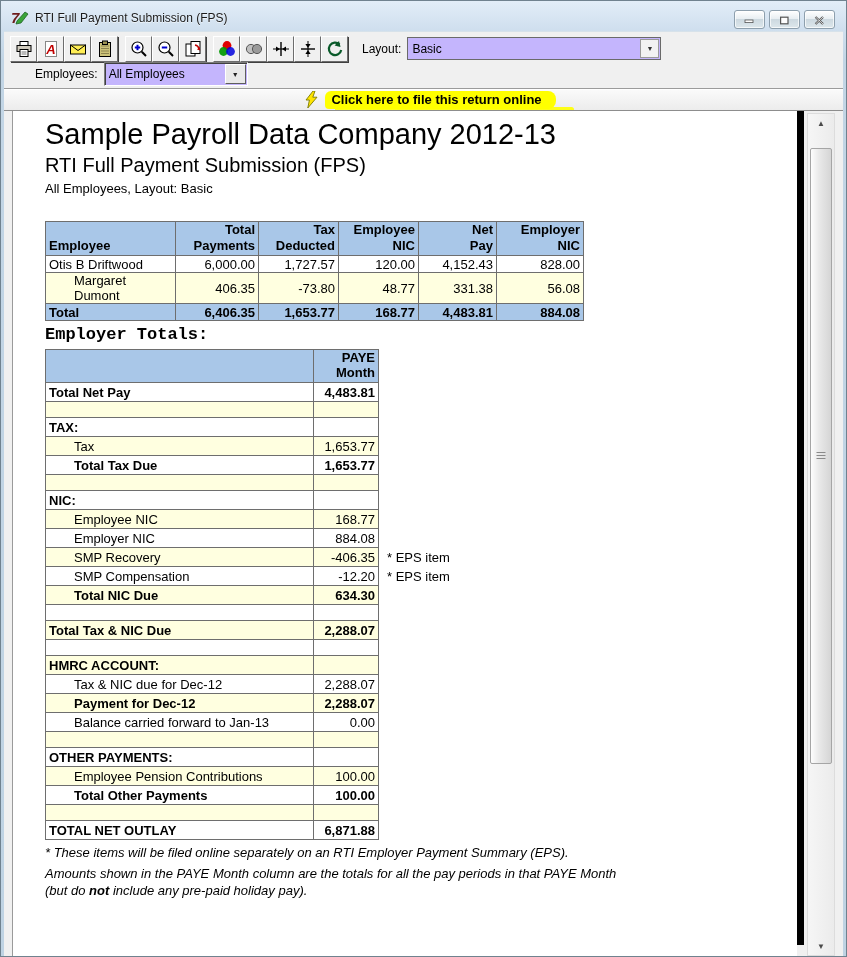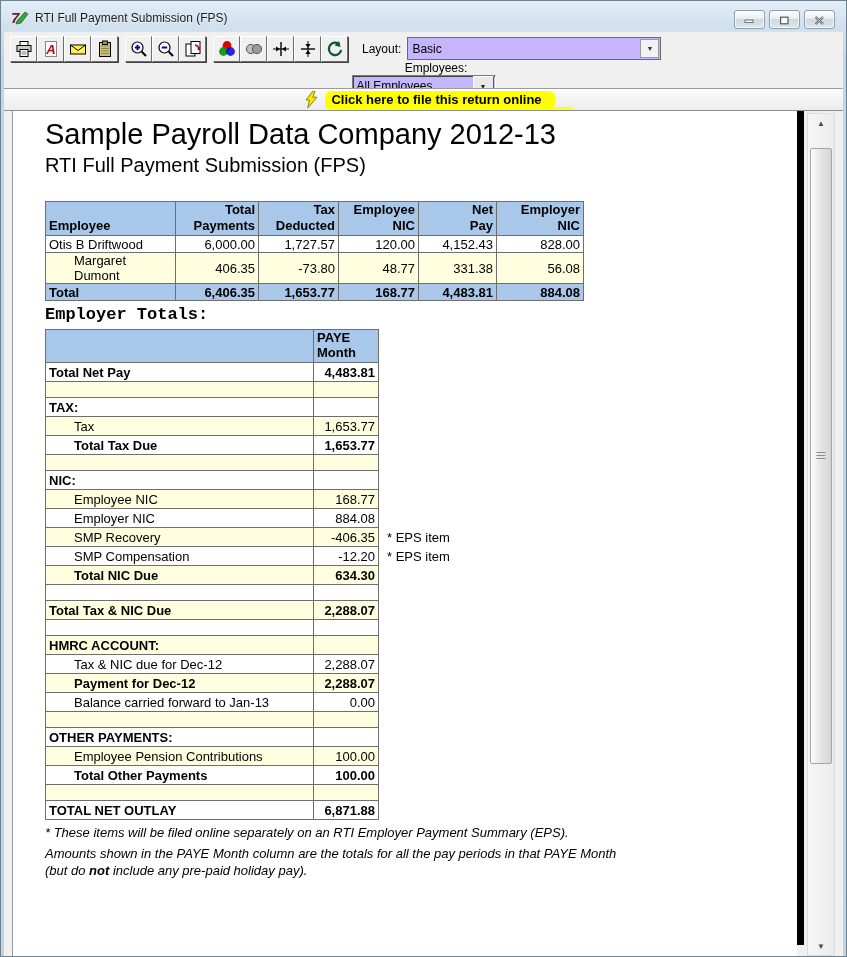--- a/index.html
+++ b/index.html
@@ -101,21 +101,21 @@
   .emp-table td{height:16px;text-align:right;}
   .emp-table td.left{text-align:left;}
   .emp-table tr.yel td{background:var(--row-yellow);padding-left:28px;}
   .emp-table tr.total td{background:var(--hdr-blue);font-weight:bold;}
 
   .sec-head{font-size:17px;line-height:20px;font-weight:bold;margin-top:4px;font-family:Liberation Mono, monospace;}
 
   .tot-table{margin-top:4px;}
   .tot-table td.b{border:1px solid #6e6e6e;}
   .tot-table td{height:18px;}
-  .tot-table tr.hdr td.b{background:var(--hdr-blue);font-weight:bold;text-align:left;line-height:15px;padding-bottom:2px;vertical-align:bottom;}
+  .tot-table tr.hdr td.b{background:var(--hdr-blue);font-weight:bold;text-align:right;line-height:15px;padding-bottom:2px;vertical-align:bottom;}
   .tot-table tr.yel td.b{background:var(--row-yellow);}
   .tot-table tr.blank td{height:13px;}
   .tot-table tr.bold td{font-weight:bold;}
   .tot-table td.v{text-align:right;}
   .tot-table td.ind{padding-left:28px;}
   .tot-table td.note{border:none;background:transparent;padding-left:8px;font-weight:normal;white-space:nowrap;}
 
   .fnote{font-size:13px;line-height:17px;font-style:italic;margin-top:4px;max-width:720px;}
   .fnote b{font-weight:bold;}
 </style>
@@ -265,21 +265,21 @@
               </svg>
             </span>
           </button>
         </div>
       <span class="lbl layout-lbl">Layout:</span>
       <div class="combo combo-flat">
         <span class="val">Basic</span>
         <span class="btn">▼</span>
       </div>
     </div>
-    <div class="emprow" style="top:29px;flex-direction:column;">
+    <div class="emprow" style="top:29px;">
       <span class="lbl">Employees:</span>
       <div class="combo combo-raised">
         <span class="val">All Employees</span>
         <span class="btn">▼</span>
       </div>
     </div>
   </div>
 
   <div class="filebar">
     <span class="bolt">
@@ -287,20 +287,21 @@
           <path d="M8 0 L1 9 h3.4 L2.8 17 L12 6.2 H7.8 L10 0 z" fill="#ffe400" stroke="#7a7a00" stroke-width="0.9"></path>
         </svg>
     </span>
     <a href="#" class="file-link">Click here to file this return online</a>
   </div>
 
   <div class="viewport">
     <div class="page">
       <div class="r-title">Sample Payroll Data Company 2012-13</div>
       <div class="r-sub">RTI Full Payment Submission (FPS)</div>
+      <div class="r-filter">All Employees, Layout: Basic</div>
 
       <table class="emp-table" id="emp-table">
         <colgroup>
             <col style="width:130px">
             <col style="width:83px">
             <col style="width:80px">
             <col style="width:80px">
             <col style="width:78px">
             <col style="width:87px">
           </colgroup>

